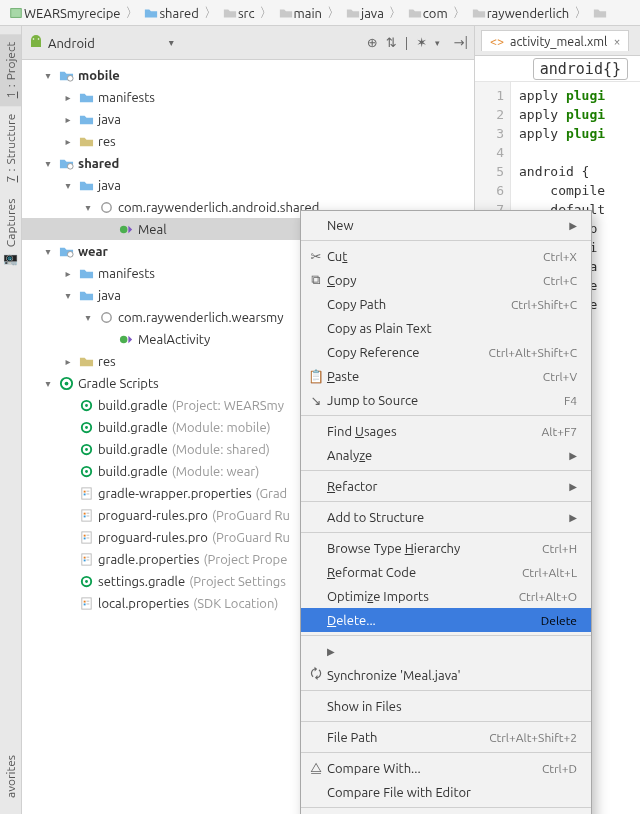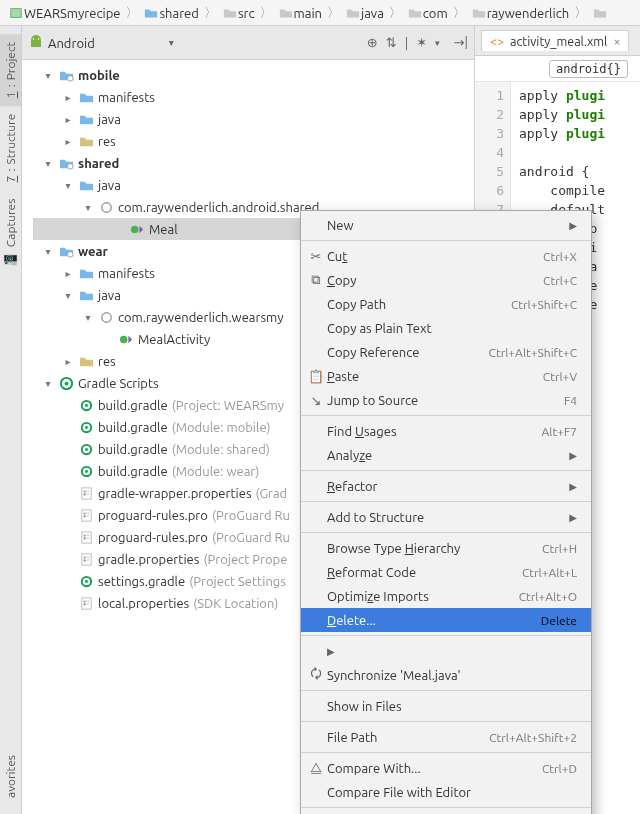--- a/index.html
+++ b/index.html
@@ -102,21 +102,20 @@
   .tree-row {
     display: flex;
     align-items: center;
     height: 22px;
     padding-left: 4px;
     gap: 4px;
     white-space: nowrap;
   }
   .tree-row.selected {
     background: #d5d5d5;
-    margin-left: 11px;
   }
   .tree-row .indent { display:inline-block; }
   .tree-arrow {
     width: 12px;
     color: #777;
     font-size: 10px;
     text-align:center;
     flex-shrink:0;
   }
   .tree-label { }
@@ -154,21 +153,21 @@
     align-items:center;
     justify-content:flex-end;
     padding:0 6px;
     border-bottom:1px solid #e5e5e5;
   }
   .chip {
     border:1px solid #bbb;
     border-radius:3px;
     padding:1px 6px;
     font-family: "DejaVu Sans Mono", Consolas, monospace;
-    font-size:12px;
+    font-size:15px;
   }
   .code {
     flex:1;
     display:flex;
     overflow:hidden;
     font-family:"DejaVu Sans Mono", Consolas, monospace;
     font-size:13px;
     line-height:19px;
   }
   .gutter {

